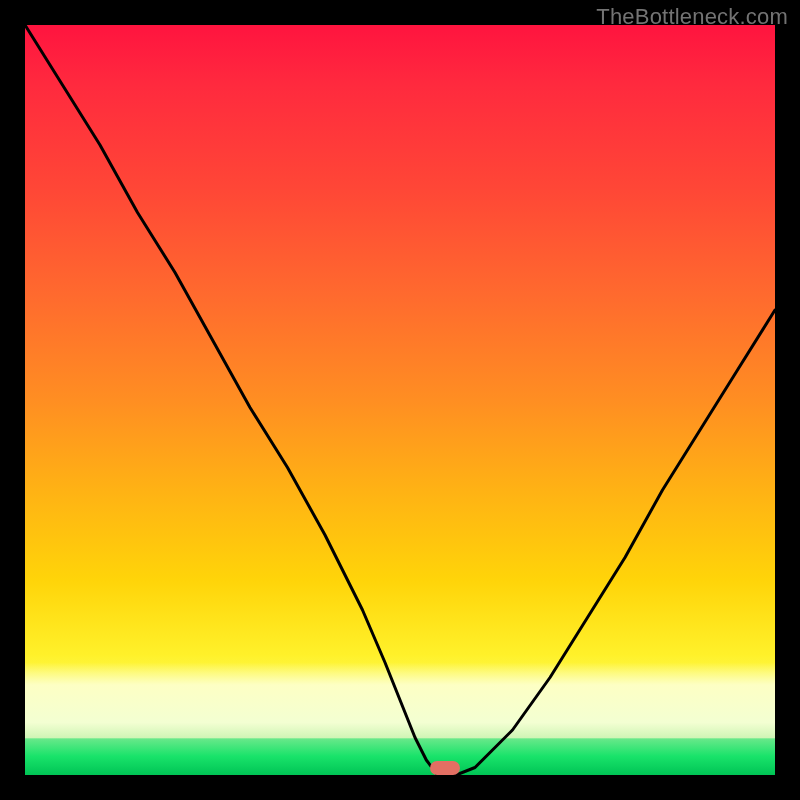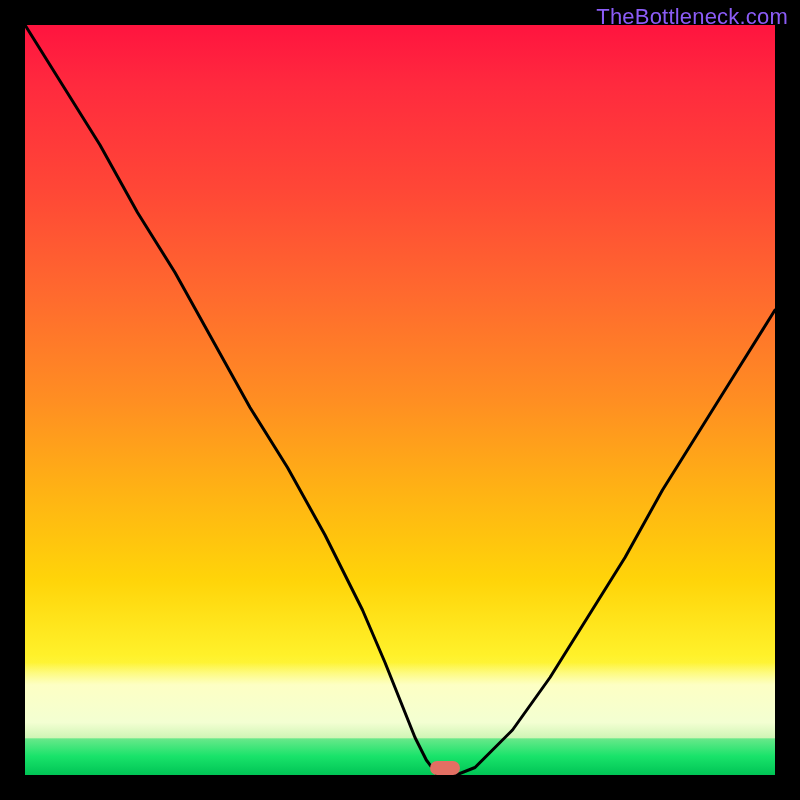--- a/index.html
+++ b/index.html
@@ -14,21 +14,21 @@
   .frame {
     position: relative;
     width: 800px;
     height: 800px;
     background: #000;
   }
   .watermark {
     position: absolute;
     top: 4px;
     right: 12px;
-    color: #8b5cf6;
+    color: #737373;
     font-size: 22px;
     font-weight: 500;
     letter-spacing: 0.2px;
     z-index: 10;
   }
   .plot {
     position: absolute;
     left: 25px;
     top: 25px;
     width: 750px;

